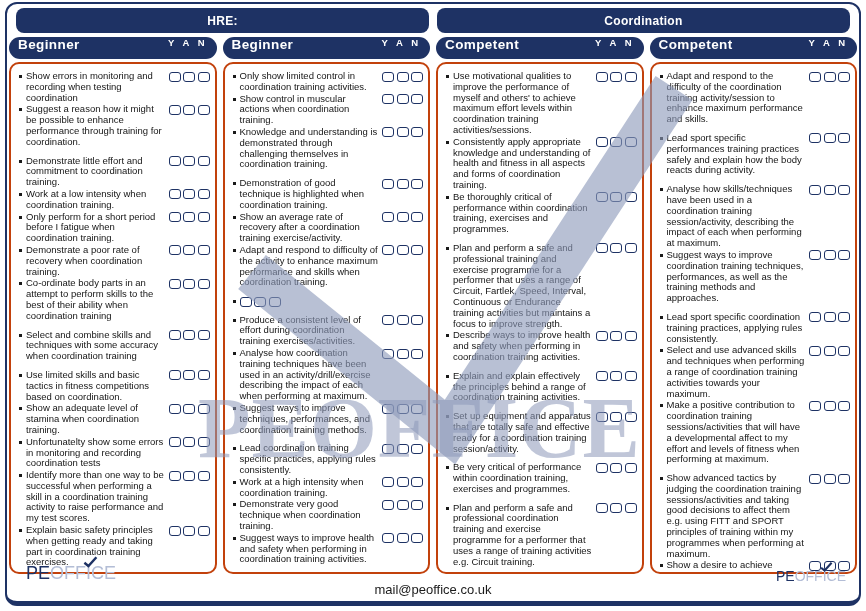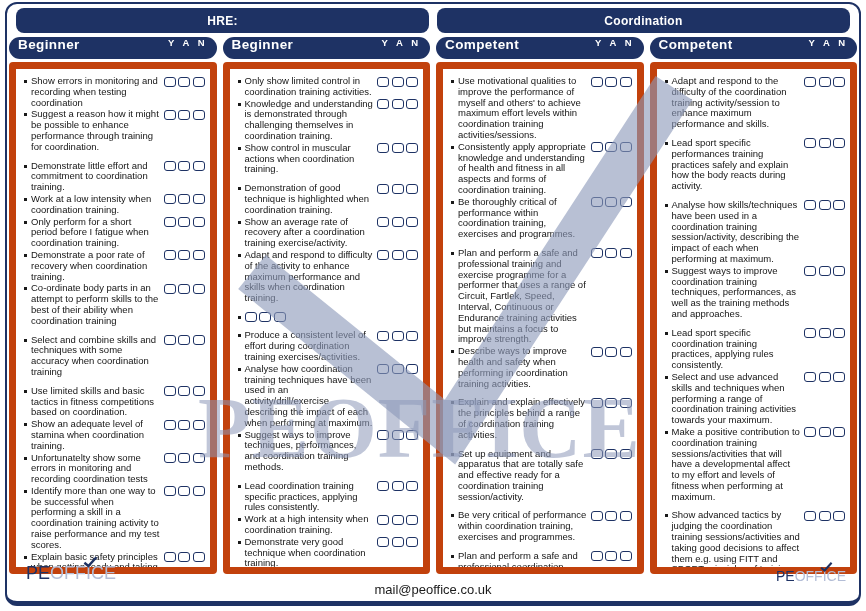--- a/index.html
+++ b/index.html
@@ -11,21 +11,21 @@
   .top-bar{flex:1;height:25px;background:#1e3264;border-radius:8px;color:#fff;
            display:flex;align-items:center;justify-content:center;
            font-weight:bold;font-size:12px;letter-spacing:.3px;}
   .columns{display:flex;gap:6px;padding:0 9px;}
   .column{flex:1;min-width:0;}
   .col-header{height:22px;background:#1e3264;border-radius:11px;color:#fff;
               display:flex;align-items:flex-start;justify-content:space-between;
               padding:0 9px;margin-bottom:3px;}
   .col-title{font-weight:bold;font-size:13.5px;letter-spacing:.4px;}
   .yan{font-weight:bold;font-size:9.5px;letter-spacing:3px;white-space:nowrap;}
-  .panel{border:7px solid #c2410c;border-radius:4px;background:#fff;height:512px;
+  .panel{border:2px solid #c2410c;border-radius:10px;background:#fff;height:512px;
          box-sizing:border-box;padding:7px 5px 4px 7px;overflow:hidden;}
   .group{margin-bottom:8px;}
   .item{display:flex;align-items:flex-start;gap:4px;margin-bottom:1px;}
   .bullet{flex:none;width:3px;height:3px;background:#1a1a1a;margin-top:4px;margin-left:1px;}
   .item-text{flex:1;font-size:9.5px;line-height:10.8px;color:#151515;}
   .boxes{flex:none;display:flex;gap:2.5px;margin-top:0.5px;}
   .box{width:10px;height:8px;border:1.7px solid #1e3264;border-radius:3px;background:#fff;display:block;}
   
   .wm-check{position:absolute;left:0;top:0;pointer-events:none;z-index:6;}
   .wm-text{position:absolute;left:198px;top:378px;z-index:5;pointer-events:none;
@@ -203,30 +203,30 @@
               <span class="bullet"></span>
               <span class="item-text">Only show limited control in coordination training activities.</span>
               <span class="boxes">
                 <span class="box"></span>
                 <span class="box"></span>
                 <span class="box"></span>
               </span>
             </div>
             <div class="item">
               <span class="bullet"></span>
+              <span class="item-text">Show control in muscular actions when coordination training.</span>
+              <span class="boxes">
+                <span class="box"></span>
+                <span class="box"></span>
+                <span class="box"></span>
+              </span>
+            </div>
+            <div class="item">
+              <span class="bullet"></span>
               <span class="item-text">Knowledge and understanding is demonstrated through challenging themselves in coordination training.</span>
-              <span class="boxes">
-                <span class="box"></span>
-                <span class="box"></span>
-                <span class="box"></span>
-              </span>
-            </div>
-            <div class="item">
-              <span class="bullet"></span>
-              <span class="item-text">Show control in muscular actions when coordination training.</span>
               <span class="boxes">
                 <span class="box"></span>
                 <span class="box"></span>
                 <span class="box"></span>
               </span>
             </div>
           </div>
           <div class="group">
             <div class="item">
               <span class="bullet"></span>

